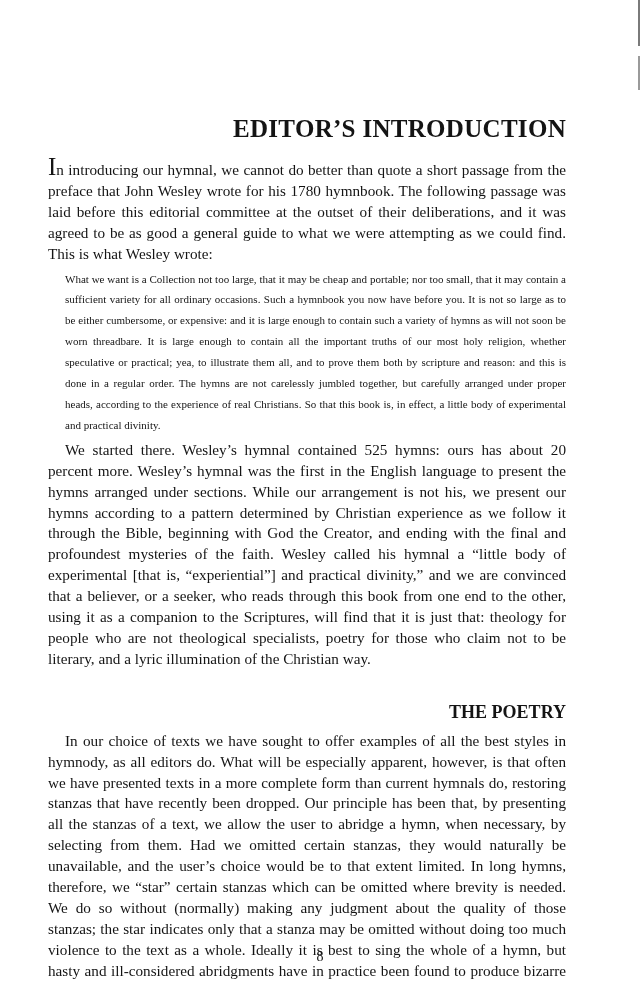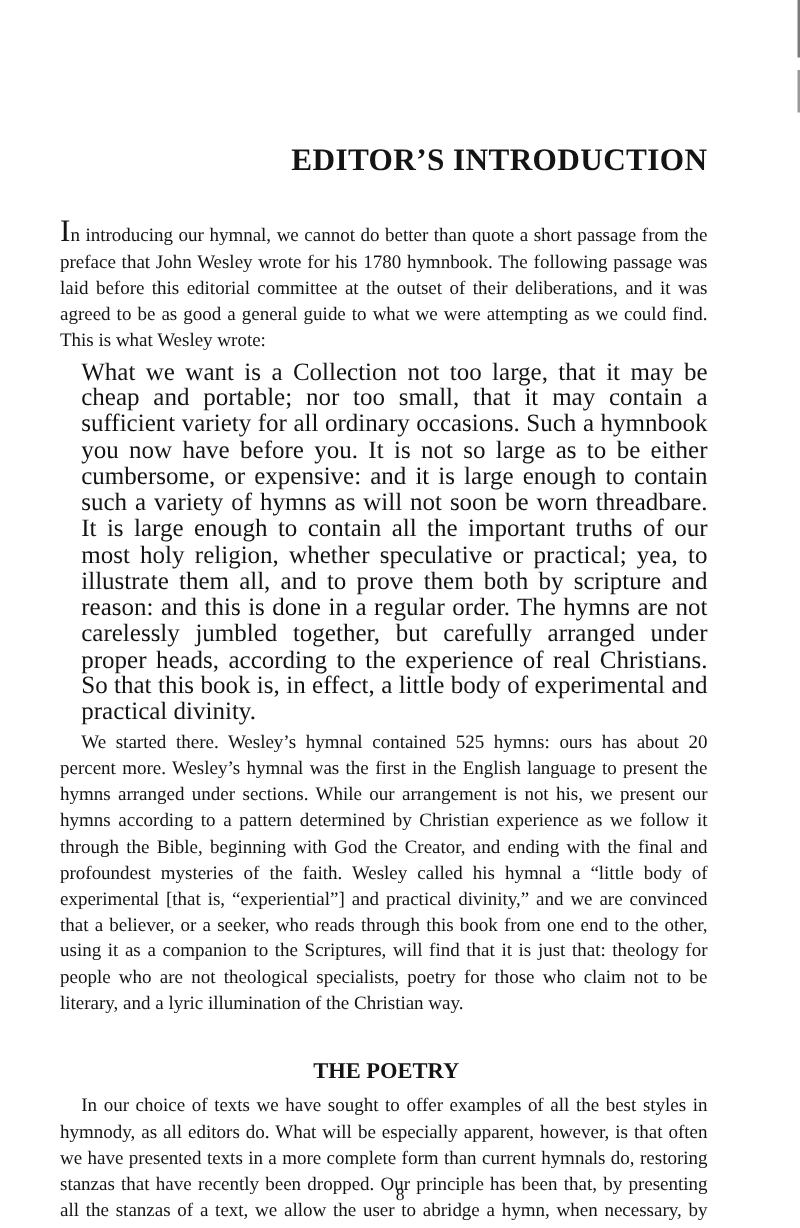--- a/index.html
+++ b/index.html
@@ -47,42 +47,42 @@
       padding-left: 6px;
     }
     .para {
       margin: 0;
       font-size: 15.2px;
       line-height: 20.9px;
       text-align: justify;
       text-align-last: left;
     }
     .intro {
-      margin-top: 33px;
+      margin-top: 14px;
     }
     .dropcap {
       font-size: 25px;
       line-height: 10px;
     }
     .quote {
       margin: 4px 0 0 17px;
-      font-size: 20px;
+      font-size: 11px;
       line-height: 20.9px;
       text-align: justify;
       font-family: Liberation Serif, serif;
     }
     .indent {
       text-indent: 17px;
       margin-top: 4px;
     }
     h2 {
       margin: 31px 0 8px 0;
       font-size: 18px;
       font-weight: bold;
-      text-align: center;
+      text-align: right;
       line-height: 22px;
       padding-left: 4px;
     }
     .page-number {
       position: absolute;
       left: 0;
       width: 640px;
       top: 948px;
       text-align: center;
       font-size: 14px;

